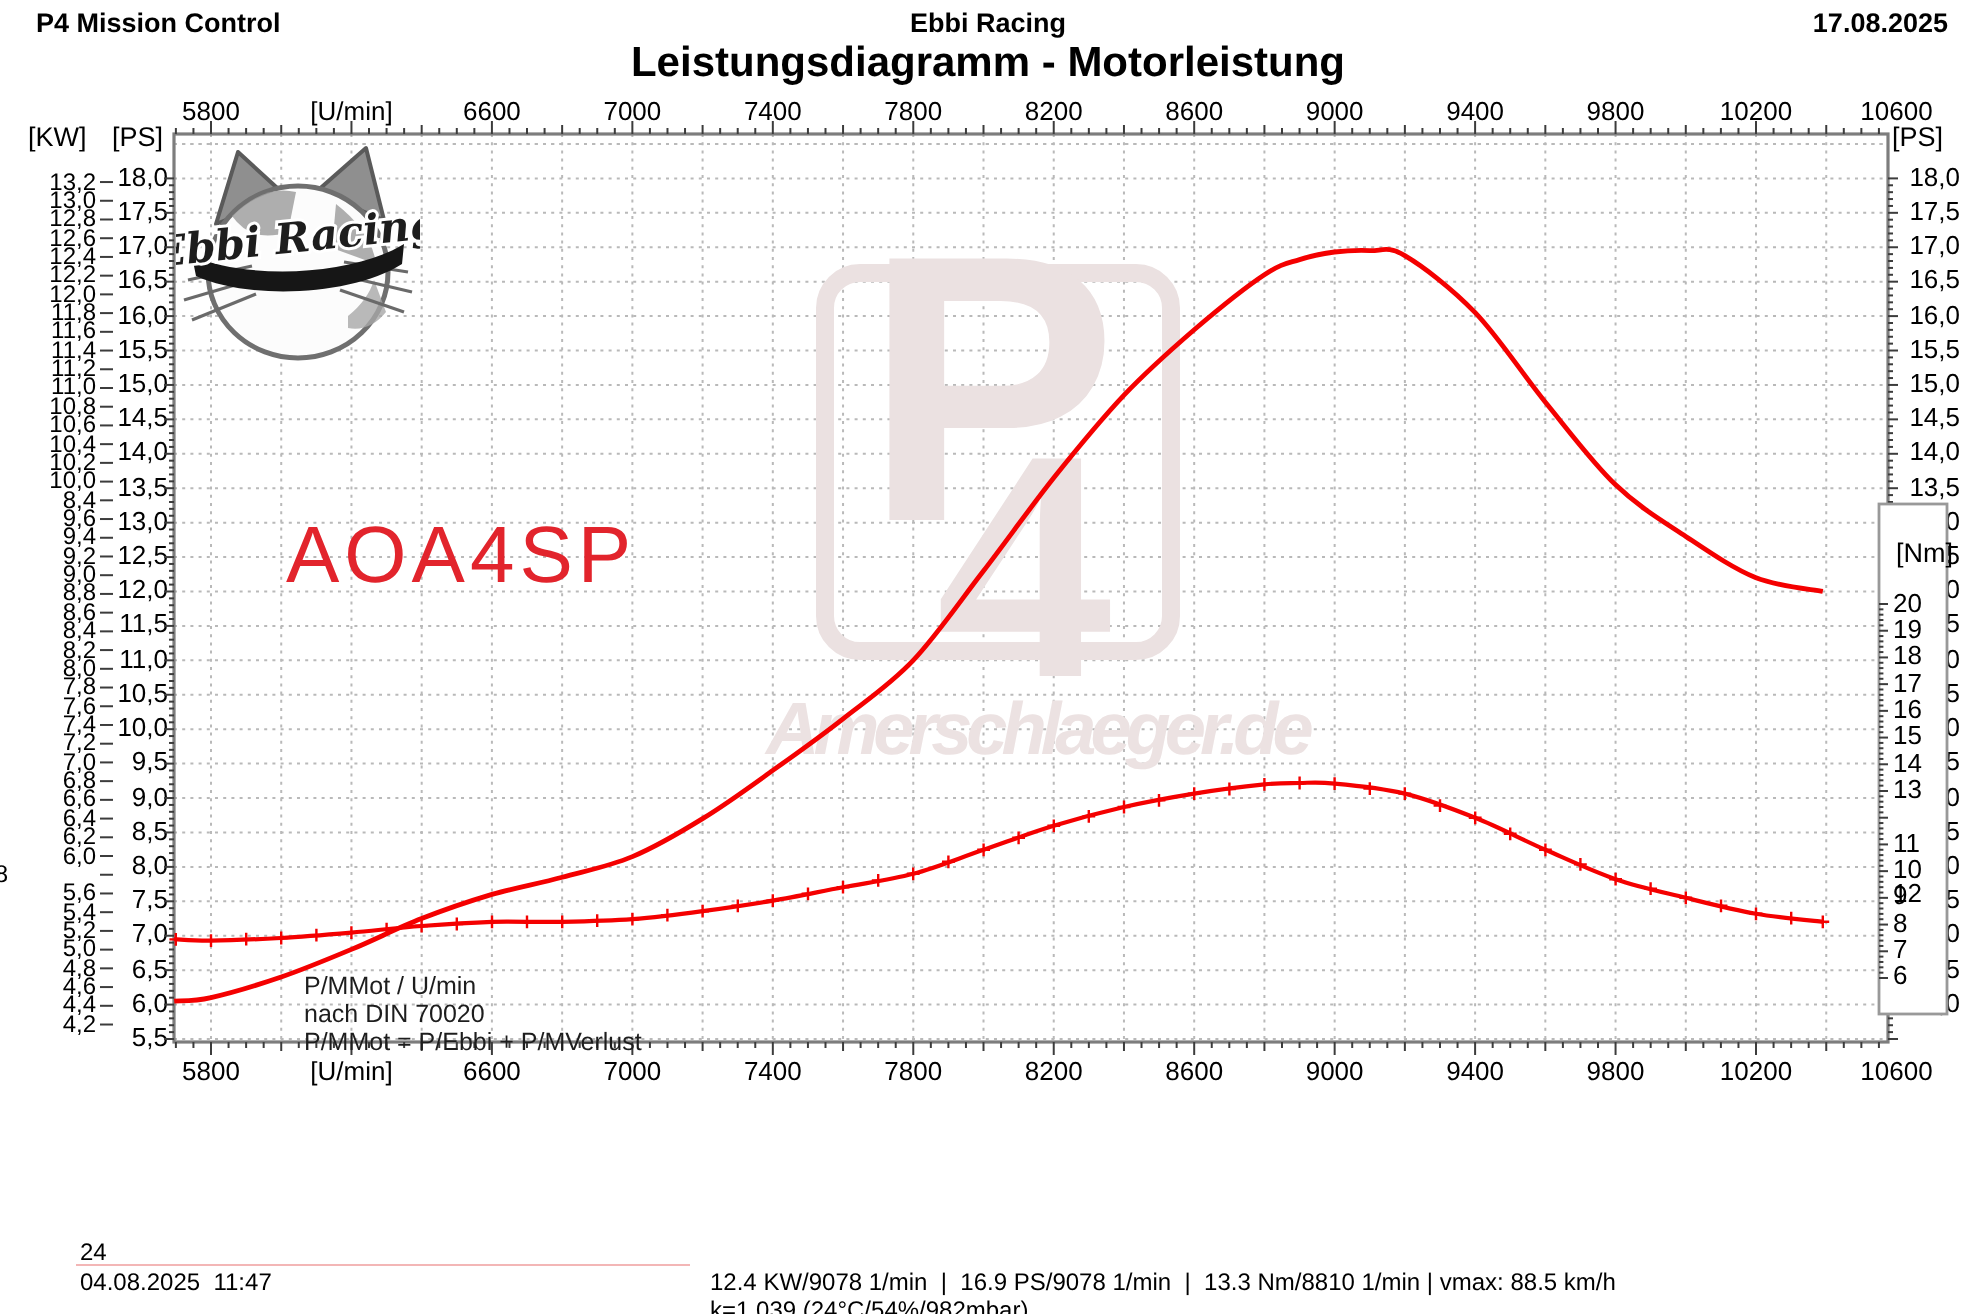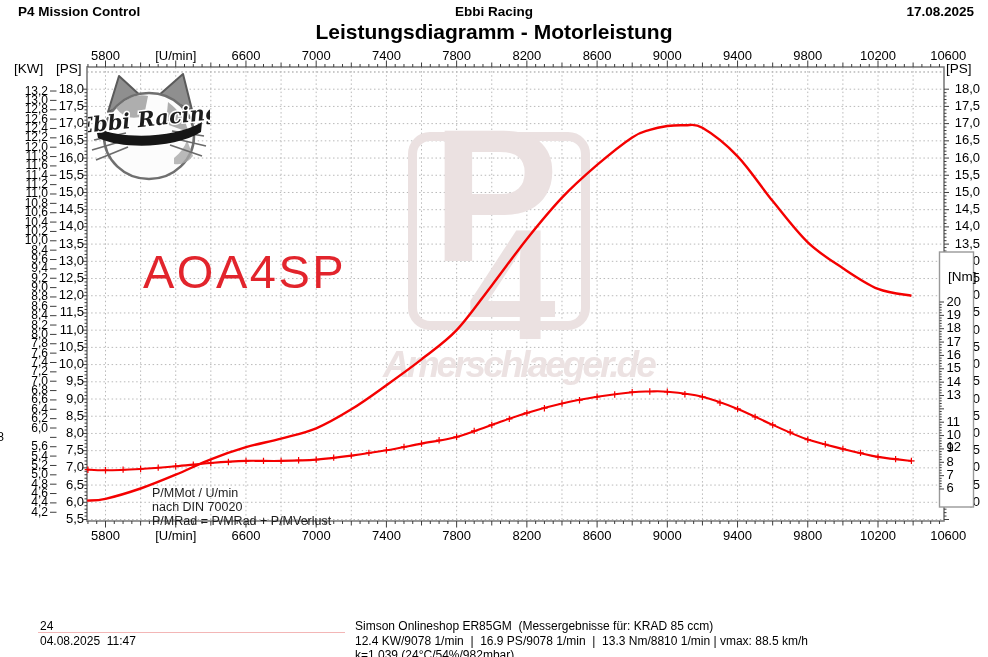--- a/index.html
+++ b/index.html
@@ -11,21 +11,21 @@
   #hdr-center{left:0;right:0;text-align:center;}
   #page-title{left:0;right:0;top:20px;text-align:center;font-size:21px;font-weight:bold;}
   .axhead{font-size:13.5px;}
   .tick-label{position:absolute;font-size:13px;line-height:14px;}
   .xt{transform:translateX(-50%);}
   .kwt{font-size:12px;line-height:13px;}
   svg.layer{position:absolute;left:0;top:0;}
   .grid{stroke:#b9b9b9;stroke-width:1;stroke-dasharray:1.5 2.6;fill:none;}
   .tick{stroke:#3c3c3c;stroke-width:1;}
   .border{stroke:#7d7d7d;stroke-width:1.6;fill:none;}
-  #code-label{left:143px;top:244px;font-size:47px;letter-spacing:2.5px;color:#e2242c;}
+  #code-label{left:143px;top:256px;font-size:40px;letter-spacing:2.5px;color:#e2242c;}
   .ann{left:104px;font-size:12.5px;color:#1d1d1d;margin-left:48px;}
   #wm-box{left:408px;top:132px;width:164px;height:180px;border:9px solid #ebe1e1;border-radius:22px;}
   .wm{color:#ebe1e1;font-weight:bold;line-height:1;}
   #wm-p{left:432px;top:100px;font-size:190px;}
   #wm-4{left:468px;top:205px;font-size:158px;}
   #wm-domain{left:383px;top:344px;font-size:37px;font-weight:bold;font-style:italic;
              letter-spacing:-3px;color:#ece2e2;}
   .foot{font-size:12px;}
   #foot-underline{left:38px;top:632px;width:307px;height:1px;background:#f3b6b6;}
 </style>
@@ -725,21 +725,21 @@
 
   <div class="abs" id="wm-box"></div>
   <div class="abs wm" id="wm-p">P</div>
   <div class="abs wm" id="wm-4">4</div>
   <div class="abs" id="wm-domain">Amerschlaeger.de</div>
 
   <div class="abs" id="code-label">AOA4SP</div>
 
   <div class="abs ann" style="top:486px;">P/MMot / U/min</div>
   <div class="abs ann" style="top:500px;">nach DIN 70020</div>
-  <div class="abs ann" style="top:514px;">P/MRad = P/MRad + P/MVerlust</div>
+  <div class="abs ann" style="top:514px;">P/MMot = P/Ebbi + P/MVerlust</div>
 
   <svg class="layer" style="left:88px;top:70px;" width="122" height="120" viewBox="0 0 122 120">
     <path d="M20,42 L31,6 L55,28 Z" fill="#8f8f8f" stroke="#5a5a5a" stroke-width="2" stroke-linejoin="round"></path>
     <path d="M70,26 L95,4 L104,40 Z" fill="#8f8f8f" stroke="#5a5a5a" stroke-width="2" stroke-linejoin="round"></path>
     <ellipse cx="61" cy="66" rx="45" ry="43" fill="#fcfcfc" stroke="#6f6f6f" stroke-width="2.5"></ellipse>
     <path d="M28,38 Q44,22 60,26 L56,46 Q38,52 28,38 Z" fill="#a0a0a0" opacity="0.85"></path>
     <path d="M80,32 Q98,46 100,62 L78,54 Z" fill="#a0a0a0" opacity="0.85"></path>
     <path d="M86,88 q10,-8 13,-18 l6,16 q-8,10 -19,8 Z" fill="#a8a8a8" opacity="0.8"></path>
     <g stroke="#6a6a6a" stroke-width="1.6">
       <path d="M6,70 L38,63"></path>
@@ -898,17 +898,16 @@
       <div class="tick-label " style="left: 946.5px; top: 428.07px;">10</div>
       <div class="tick-label " style="left: 946.5px; top: 441.427px;">9</div>
       <div class="tick-label " style="left: 946.5px; top: 454.784px;">8</div>
       <div class="tick-label " style="left: 946.5px; top: 468.141px;">7</div>
       <div class="tick-label " style="left: 946.5px; top: 481.498px;">6</div>
     </div>
 
   <div class="abs foot" style="left:40px;top:619px;">24</div>
   <div class="abs" id="foot-underline"></div>
   <div class="abs foot pre" style="left:40px;top:634px;">04.08.2025  11:47</div>
-  <div class="abs foot pre" style="left:355px;top:619px;">Simson Onlineshop ER85GM  (Messergebnisse für: KRAD 85 ccm)</div>
   <div class="abs foot pre" style="left:355px;top:634px;">12.4 KW/9078 1/min  |  16.9 PS/9078 1/min  |  13.3 Nm/8810 1/min | vmax: 88.5 km/h</div>
   <div class="abs foot pre" style="left:355px;top:648px;">k=1.039 (24°C/54%/982mbar)</div>
 
 </div>
 
 </body></html>

